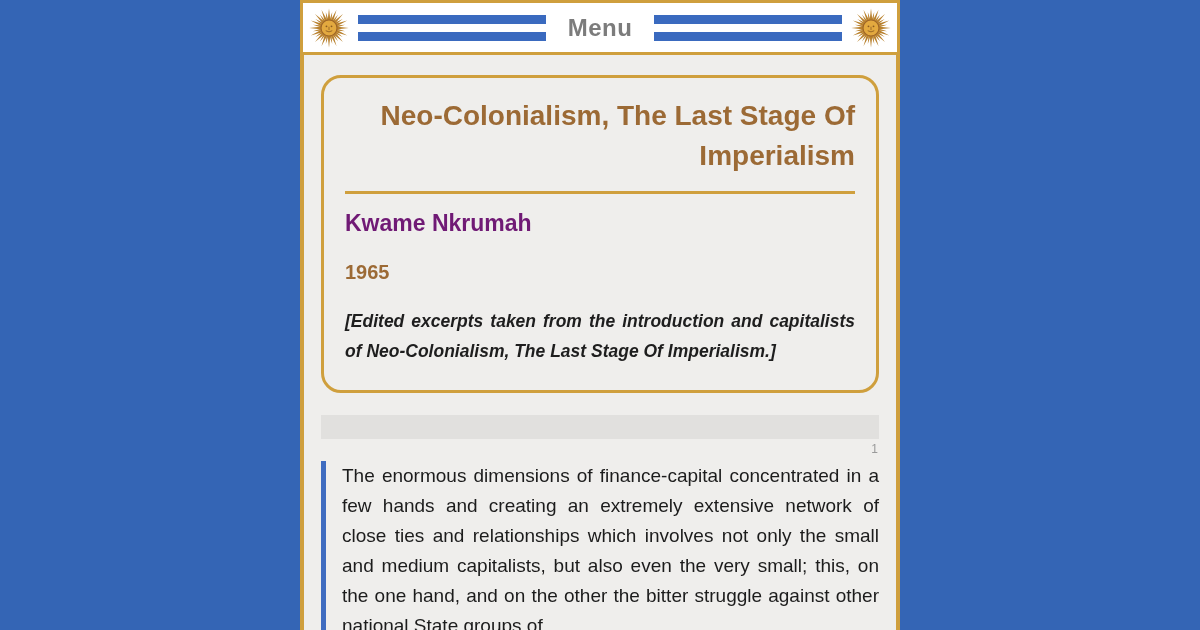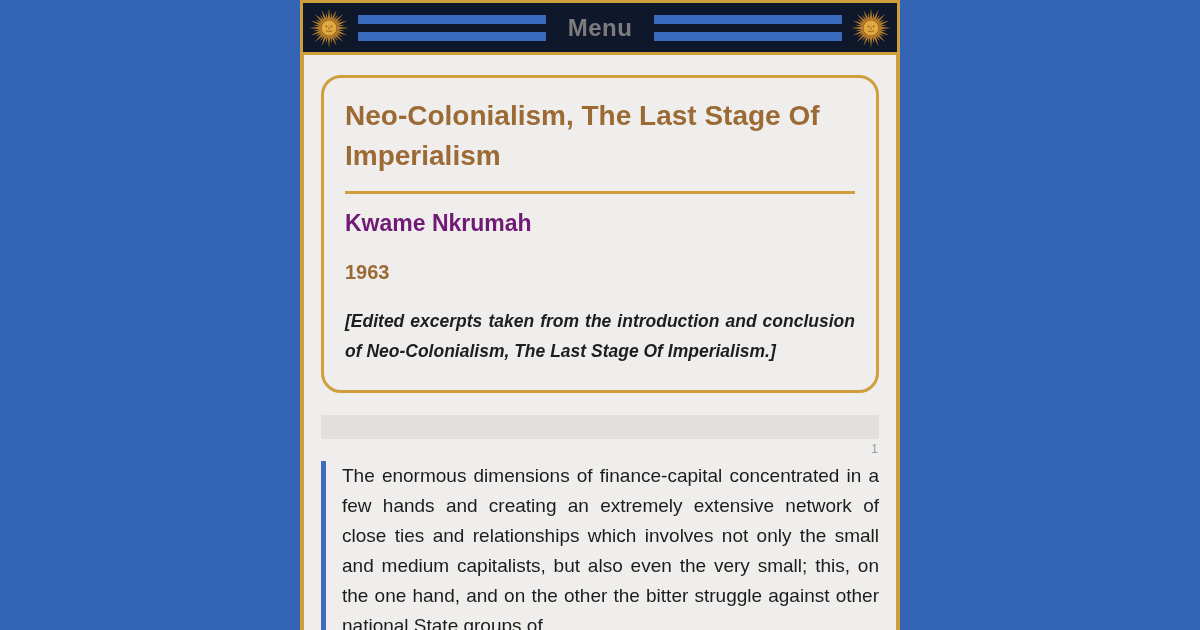--- a/index.html
+++ b/index.html
@@ -9,21 +9,21 @@
     font-family: "Liberation Sans", sans-serif;
   }
   .page-column {
     width: 600px;
     margin: 0 auto;
     position: relative;
   }
   
   .site-header {
     height: 55px;
-    background: #0f172a;
+    background: #ffffff;
     border: 3px solid #cf9f3d;
     display: flex;
     align-items: center;
     padding: 0 5px;
   }
   .sun-icon-wrap {
     width: 42px;
     height: 42px;
     flex: 0 0 auto;
     display: flex;
@@ -63,20 +63,21 @@
     border: 3px solid #cf9f3d;
     border-radius: 20px;
     padding: 18px 21px 24px 21px;
     background: #efeeec;
   }
   .article-title {
     font-size: 28px;
     line-height: 40px;
     font-weight: bold;
     color: #9c6a35;
+    text-align: right;
   }
   .gold-rule {
     border: none;
     border-top: 3px solid #cf9f3d;
     margin: 15px 0 16px 0;
   }
   .article-author {
     font-size: 23px;
     font-weight: bold;
     color: #701a75;
@@ -226,22 +227,22 @@
       </svg>
     </span>
   </header>
 
   <main class="content">
 
     <section class="title-card">
       <h1 class="article-title">Neo-Colonialism, The Last Stage Of Imperialism</h1>
       <hr class="gold-rule">
       <h2 class="article-author">Kwame Nkrumah</h2>
-      <h3 class="article-year">1963</h3>
-      <p class="editor-note">[Edited excerpts taken from the introduction and conclusion of Neo-Colonialism, The Last Stage Of Imperialism.]</p>
+      <h3 class="article-year">1965</h3>
+      <p class="editor-note">[Edited excerpts taken from the introduction and capitalists of Neo-Colonialism, The Last Stage Of Imperialism.]</p>
     </section>
 
     <div class="separator-bar"></div>
 
     <div class="paragraph-number">1</div>
 
     <blockquote class="quote-block">
       <p class="quote-text">The enormous dimensions of finance-capital concentrated in a few hands and creating an extremely extensive network of close ties and relationships which involves not only the small and medium capitalists, but also even the very small; this, on the one hand, and on the other the bitter struggle against other national State groups of</p>
     </blockquote>
 

